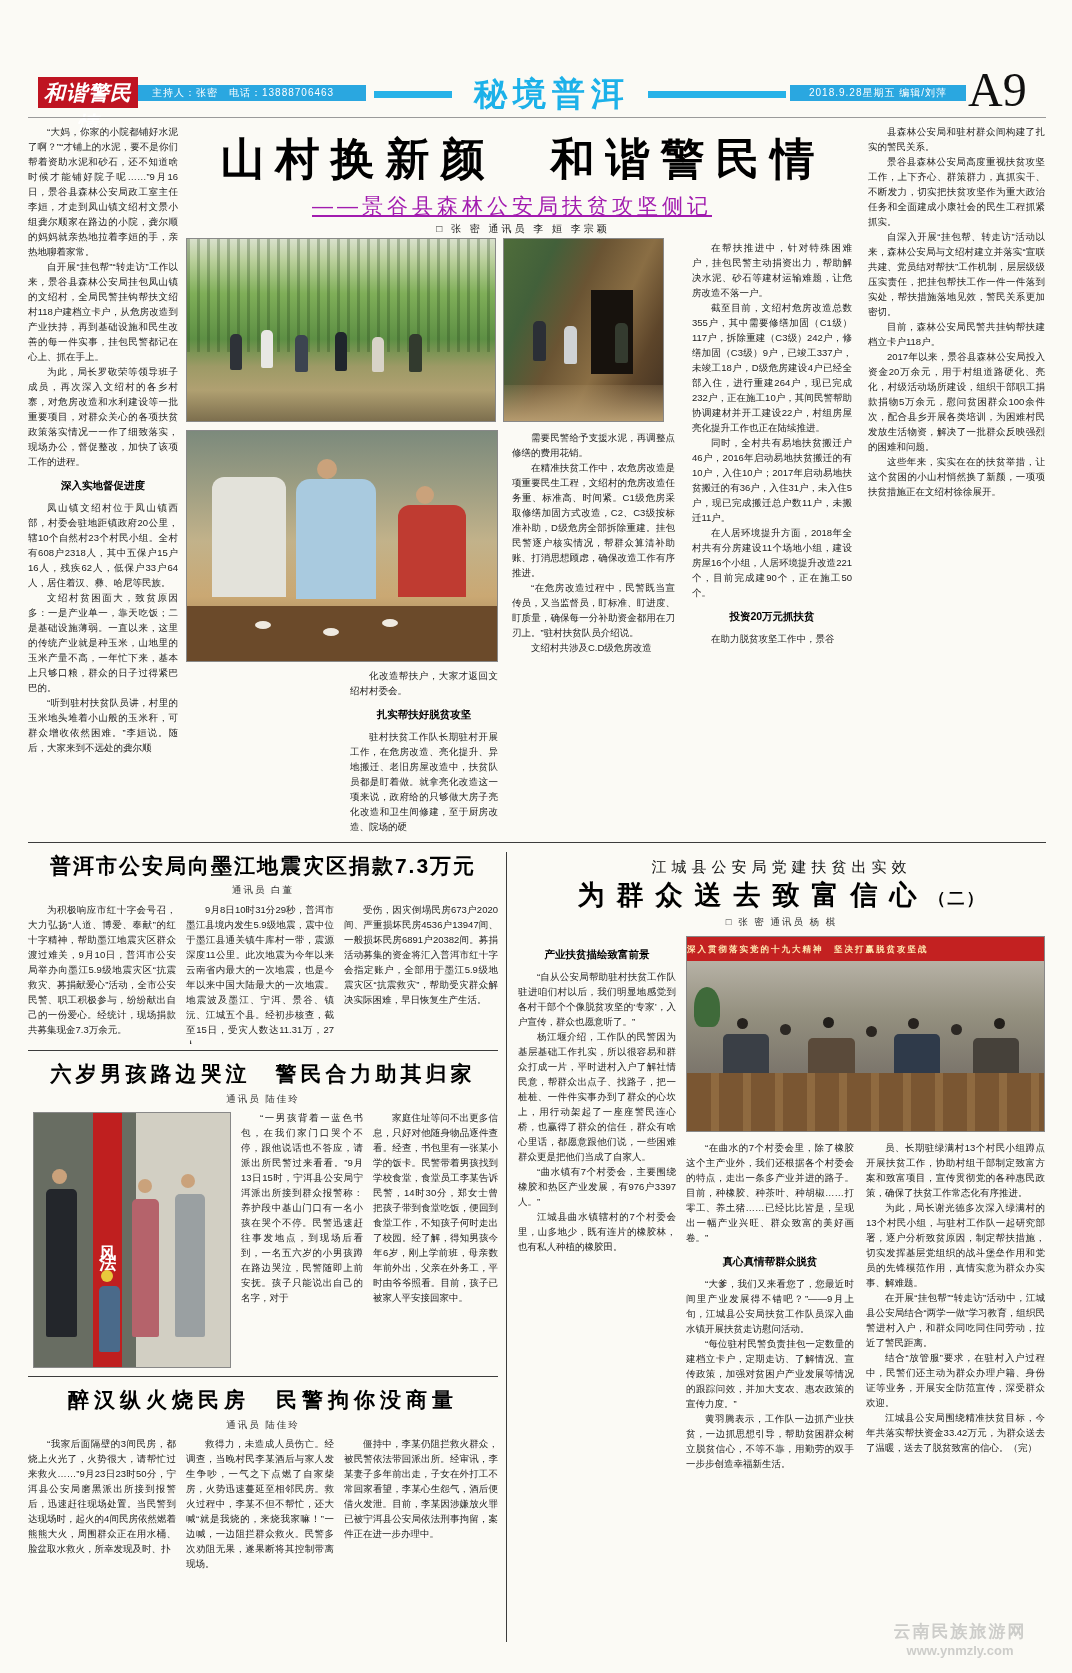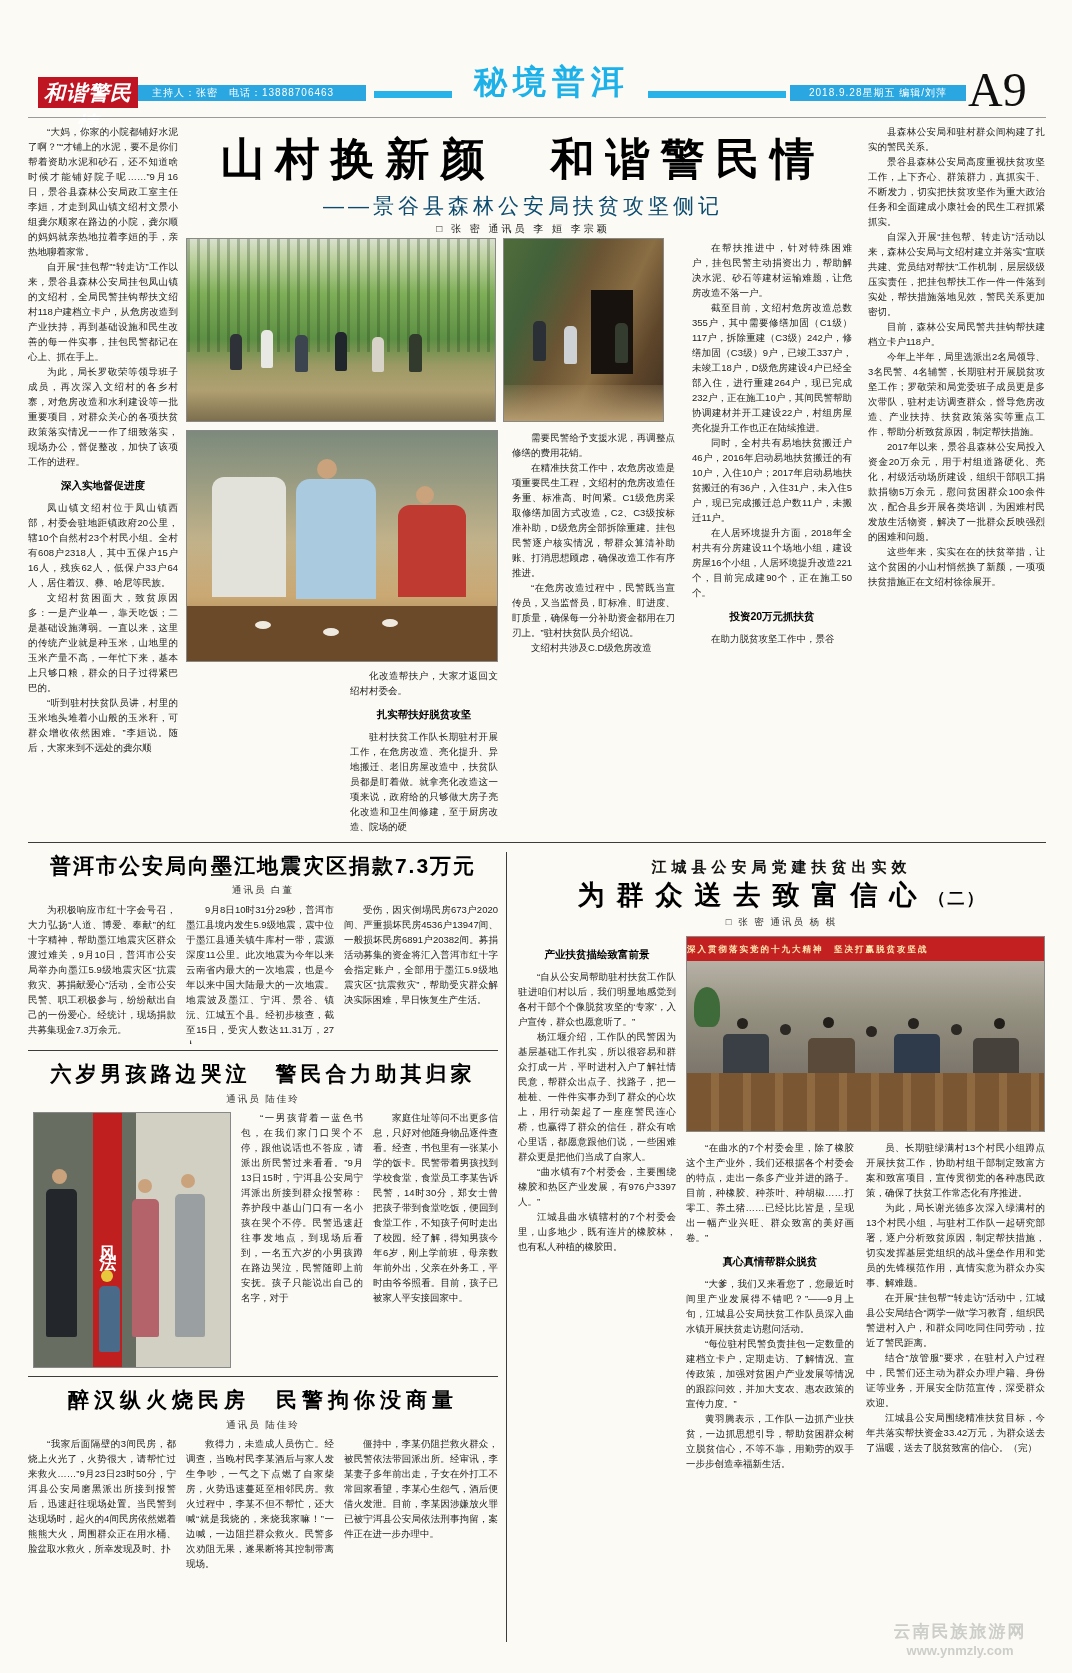--- a/index.html
+++ b/index.html
@@ -8,43 +8,43 @@
   .abs{position:absolute;}
   
   .logo-box{left:38px;top:77px;width:100px;height:31px;background:#bf1421;color:#fff;
             font-weight:bold;font-size:21px;line-height:31px;text-align:center;letter-spacing:1px;
             font-style:italic;}
   .host-bar{left:138px;top:85px;width:228px;height:16px;background:#2aa7e0;color:#fff;
             font-size:10px;line-height:16px;padding-left:14px;letter-spacing:1px;box-sizing:border-box;}
   .dash{height:7px;background:#27b2e8;top:91px;}
   .dash-l{left:374px;width:78px;}
   .dash-r{left:648px;width:138px;}
-  .section-title{left:452px;top:60px;width:200px;text-align:center;color:#1cb1e9;
+  .section-title{left:452px;top:72px;width:200px;text-align:center;color:#1cb1e9;
                  font-size:33px;font-weight:900;letter-spacing:6px;}
   .date-bar{left:790px;top:85px;width:176px;height:16px;background:#2aa7e0;color:#fff;
             font-size:10px;line-height:16px;text-align:center;letter-spacing:1px;}
   .page-no{left:968px;top:62px;width:80px;font-family:"Liberation Serif","DejaVu Serif",serif;
            font-size:48px;color:#101010;}
   .head-rule{left:28px;top:117px;width:1018px;height:1px;background:#9a9a9a;}
   
   .col{position:absolute;overflow:hidden;text-align:justify;font-size:9.5px;line-height:15px;color:#222;}
   .col p.para{margin:0;text-indent:2em;}
   .col .col-subhead{text-align:center;font-weight:bold;font-size:10.5px;margin:9px 0 7px;text-indent:0;color:#000;}
   
   .main-hl{left:185px;top:130px;width:676px;text-align:center;font-weight:900;color:#000;
            font-size:44px;letter-spacing:11px;white-space:nowrap;}
-  .main-sub{left:185px;top:192px;width:676px;text-align:center;font-size:21px;letter-spacing:4px;color:#0c4a6e;}
+  .main-sub{left:174px;top:192px;width:676px;text-align:center;font-size:21px;letter-spacing:4px;color:#a21caf;text-decoration:underline;}
   .main-byline{left:185px;top:222px;width:676px;text-align:center;font-size:10px;letter-spacing:3px;color:#222;}
   
   .hr{position:absolute;height:1px;background:#3c3c3c;}
   .vr{position:absolute;width:1px;background:#3c3c3c;}
   
   .bh{position:absolute;text-align:center;font-weight:900;color:#000;white-space:nowrap;}
   .byline{position:absolute;text-align:center;font-size:9.5px;color:#333;letter-spacing:2px;}
-  .kicker{left:518px;top:858px;width:527px;text-align:center;font-size:15px;font-weight:bold;
+  .kicker{left:518px;top:858px;width:527px;text-align:center;font-size:15px;font-weight:normal;
           letter-spacing:5px;color:#111;}
   .jc-hl{left:518px;top:877px;width:527px;text-align:center;font-weight:900;font-size:27px;
          letter-spacing:12px;color:#000;white-space:nowrap;}
   .jc-hl .suffix{font-size:17px;font-weight:bold;letter-spacing:2px;}
   
   .photo{position:absolute;overflow:hidden;border:1px solid #888;box-sizing:border-box;}
   .fig{position:absolute;border-radius:5px 5px 2px 2px;}
   .head-dot{position:absolute;border-radius:50%;background:#caa27b;}
   #photo-field{background:linear-gradient(180deg,#d9e0cc 0,#b9cf9a 12%,#7fae58 30%,#5d8f44 55%,#9d9a66 70%,#b0a071 83%,#7d6f4e 100%);}
   #photo-field .rows{position:absolute;inset:0 0 38% 0;
@@ -96,21 +96,20 @@
       <div class="col-subhead">深入实地督促进度</div>
       <p class="para">凤山镇文绍村位于凤山镇西部，村委会驻地距镇政府20公里，辖10个自然村23个村民小组。全村有608户2318人，其中五保户15户16人，残疾62人，低保户33户64人，居住着汉、彝、哈尼等民族。</p>
       <p class="para">文绍村贫困面大，致贫原因多：一是产业单一，靠天吃饭；二是基础设施薄弱。一直以来，这里的传统产业就是种玉米，山地里的玉米产量不高，一年忙下来，基本上只够口粮，群众的日子过得紧巴巴的。</p>
       <p class="para">“听到驻村扶贫队员讲，村里的玉米地头堆着小山般的玉米秆，可群众增收依然困难。”李姮说。随后，大家来到不远处的龚尔顺</p>
     </div>
   <div class="col" style="left:868px;top:124px;width:177px;height:708px;">
       <p class="para">县森林公安局和驻村群众间构建了扎实的警民关系。</p>
       <p class="para">景谷县森林公安局高度重视扶贫攻坚工作，上下齐心、群策群力，真抓实干、不断发力，切实把扶贫攻坚作为重大政治任务和全面建成小康社会的民生工程抓紧抓实。</p>
       <p class="para">自深入开展“挂包帮、转走访”活动以来，森林公安局与文绍村建立并落实“宣联共建、党员结对帮扶”工作机制，层层级级压实责任，把挂包帮扶工作一件一件落到实处，帮扶措施落地见效，警民关系更加密切。</p>
       <p class="para">目前，森林公安局民警共挂钩帮扶建档立卡户118户。</p>
-      <p class="para">今年上半年，局里选派出2名局领导、3名民警、4名辅警，长期驻村开展脱贫攻坚工作；罗敬荣和局党委班子成员更是多次带队，驻村走访调查群众，督导危房改造、产业扶持、扶贫政策落实等重点工作，帮助分析致贫原因，制定帮扶措施。</p>
       <p class="para">2017年以来，景谷县森林公安局投入资金20万余元，用于村组道路硬化、亮化，村级活动场所建设，组织干部职工捐款捐物5万余元，慰问贫困群众100余件次，配合县乡开展各类培训，为困难村民发放生活物资，解决了一批群众反映强烈的困难和问题。</p>
       <p class="para">这些年来，实实在在的扶贫举措，让这个贫困的小山村悄然换了新颜，一项项扶贫措施正在文绍村徐徐展开。</p>
     </div>
   <div class="col" style="left:692px;top:240px;width:160px;height:592px;">
       <p class="para">在帮扶推进中，针对特殊困难户，挂包民警主动捐资出力，帮助解决水泥、砂石等建材运输难题，让危房改造不落一户。</p>
       <p class="para">截至目前，文绍村危房改造总数355户，其中需要修缮加固（C1级）117户，拆除重建（C3级）242户，修缮加固（C3级）9户，已竣工337户，未竣工18户，D级危房建设4户已经全部入住，进行重建264户，现已完成232户，正在施工10户，其间民警帮助协调建材并开工建设22户，村组房屋亮化提升工作也正在陆续推进。</p>
       <p class="para">同时，全村共有易地扶贫搬迁户46户，2016年启动易地扶贫搬迁的有10户，入住10户；2017年启动易地扶贫搬迁的有36户，入住31户，未入住5户，现已完成搬迁总户数11户，未搬迁11户。</p>
       <p class="para">在人居环境提升方面，2018年全村共有分房建设11个场地小组，建设房屋16个小组，人居环境提升改造221个，目前完成建90个，正在施工50个。</p>
       <div class="col-subhead">投资20万元抓扶贫</div>
       <p class="para">在助力脱贫攻坚工作中，景谷</p>

